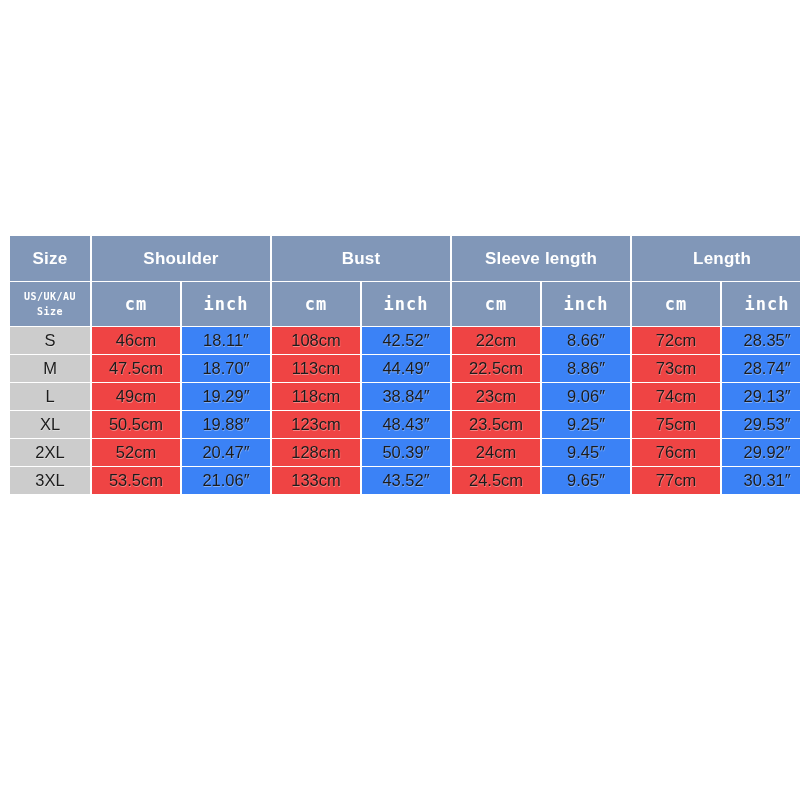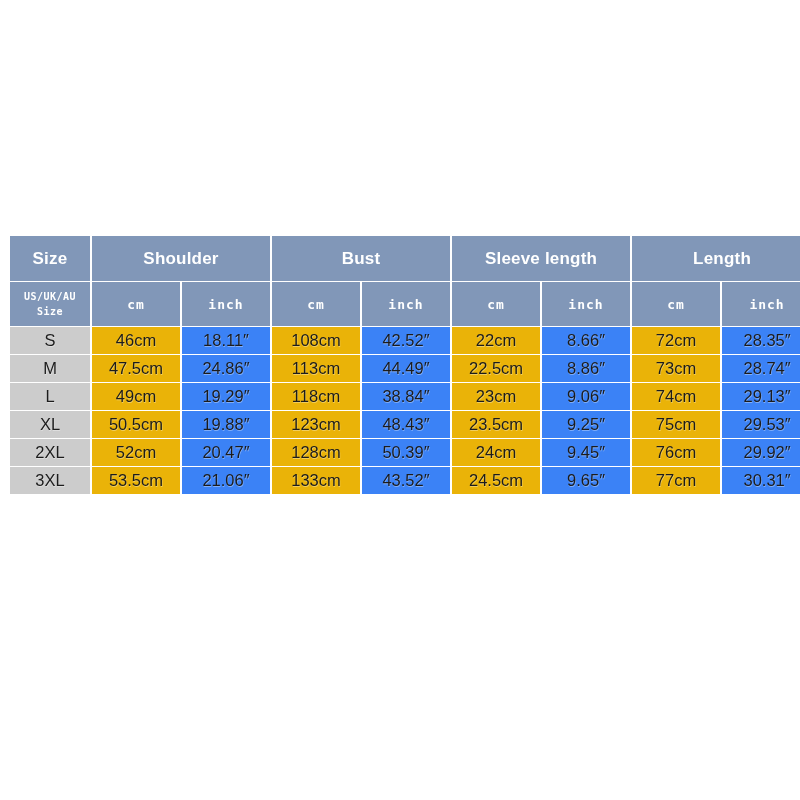--- a/index.html
+++ b/index.html
@@ -37,21 +37,21 @@
     height: 43px;
     letter-spacing: 0.2px;
   }
 
   
   .unit-head {
     background: #8197b8;
     color: #ffffff;
     font-family: "DejaVu Sans Mono", "Liberation Mono", monospace;
     font-weight: bold;
-    font-size: 13px;
+    font-size: 17px;
     text-align: center;
     vertical-align: middle;
     height: 42px;
     letter-spacing: 1px;
   }
   .unit-head.sizecol {
     font-size: 10px;
     line-height: 15px;
     letter-spacing: 0.5px;
   }
@@ -62,21 +62,21 @@
   #size-chart td.in-cell {
     height: 25px;
     text-align: center;
     vertical-align: middle;
     font-family: "Liberation Sans", sans-serif;
     font-size: 16.5px;
     color: #1c1c1c;
     text-shadow: 0.5px 0.5px 0 rgba(255,255,255,0.35);
   }
   td.size-cell { background: #cccccc; }
-  td.cm-cell   { background: #eab308; }
+  td.cm-cell   { background: #ef4444; }
   td.in-cell   { background: #3b82f6; }
 </style>
 </head>
 <body>
 
 <table id="size-chart">
   <colgroup>
     <col style="width:80px">
     <col style="width:88px">
       <col style="width:88px">
@@ -121,21 +121,21 @@
         <td class="cm-cell">108cm</td>
         <td class="in-cell">42.52″</td>
         <td class="cm-cell">22cm</td>
         <td class="in-cell">8.66″</td>
         <td class="cm-cell">72cm</td>
         <td class="in-cell">28.35″</td>
       </tr>
       <tr>
         <td class="size-cell">M</td>
         <td class="cm-cell">47.5cm</td>
-        <td class="in-cell">24.86″</td>
+        <td class="in-cell">18.70″</td>
         <td class="cm-cell">113cm</td>
         <td class="in-cell">44.49″</td>
         <td class="cm-cell">22.5cm</td>
         <td class="in-cell">8.86″</td>
         <td class="cm-cell">73cm</td>
         <td class="in-cell">28.74″</td>
       </tr>
       <tr>
         <td class="size-cell">L</td>
         <td class="cm-cell">49cm</td>

